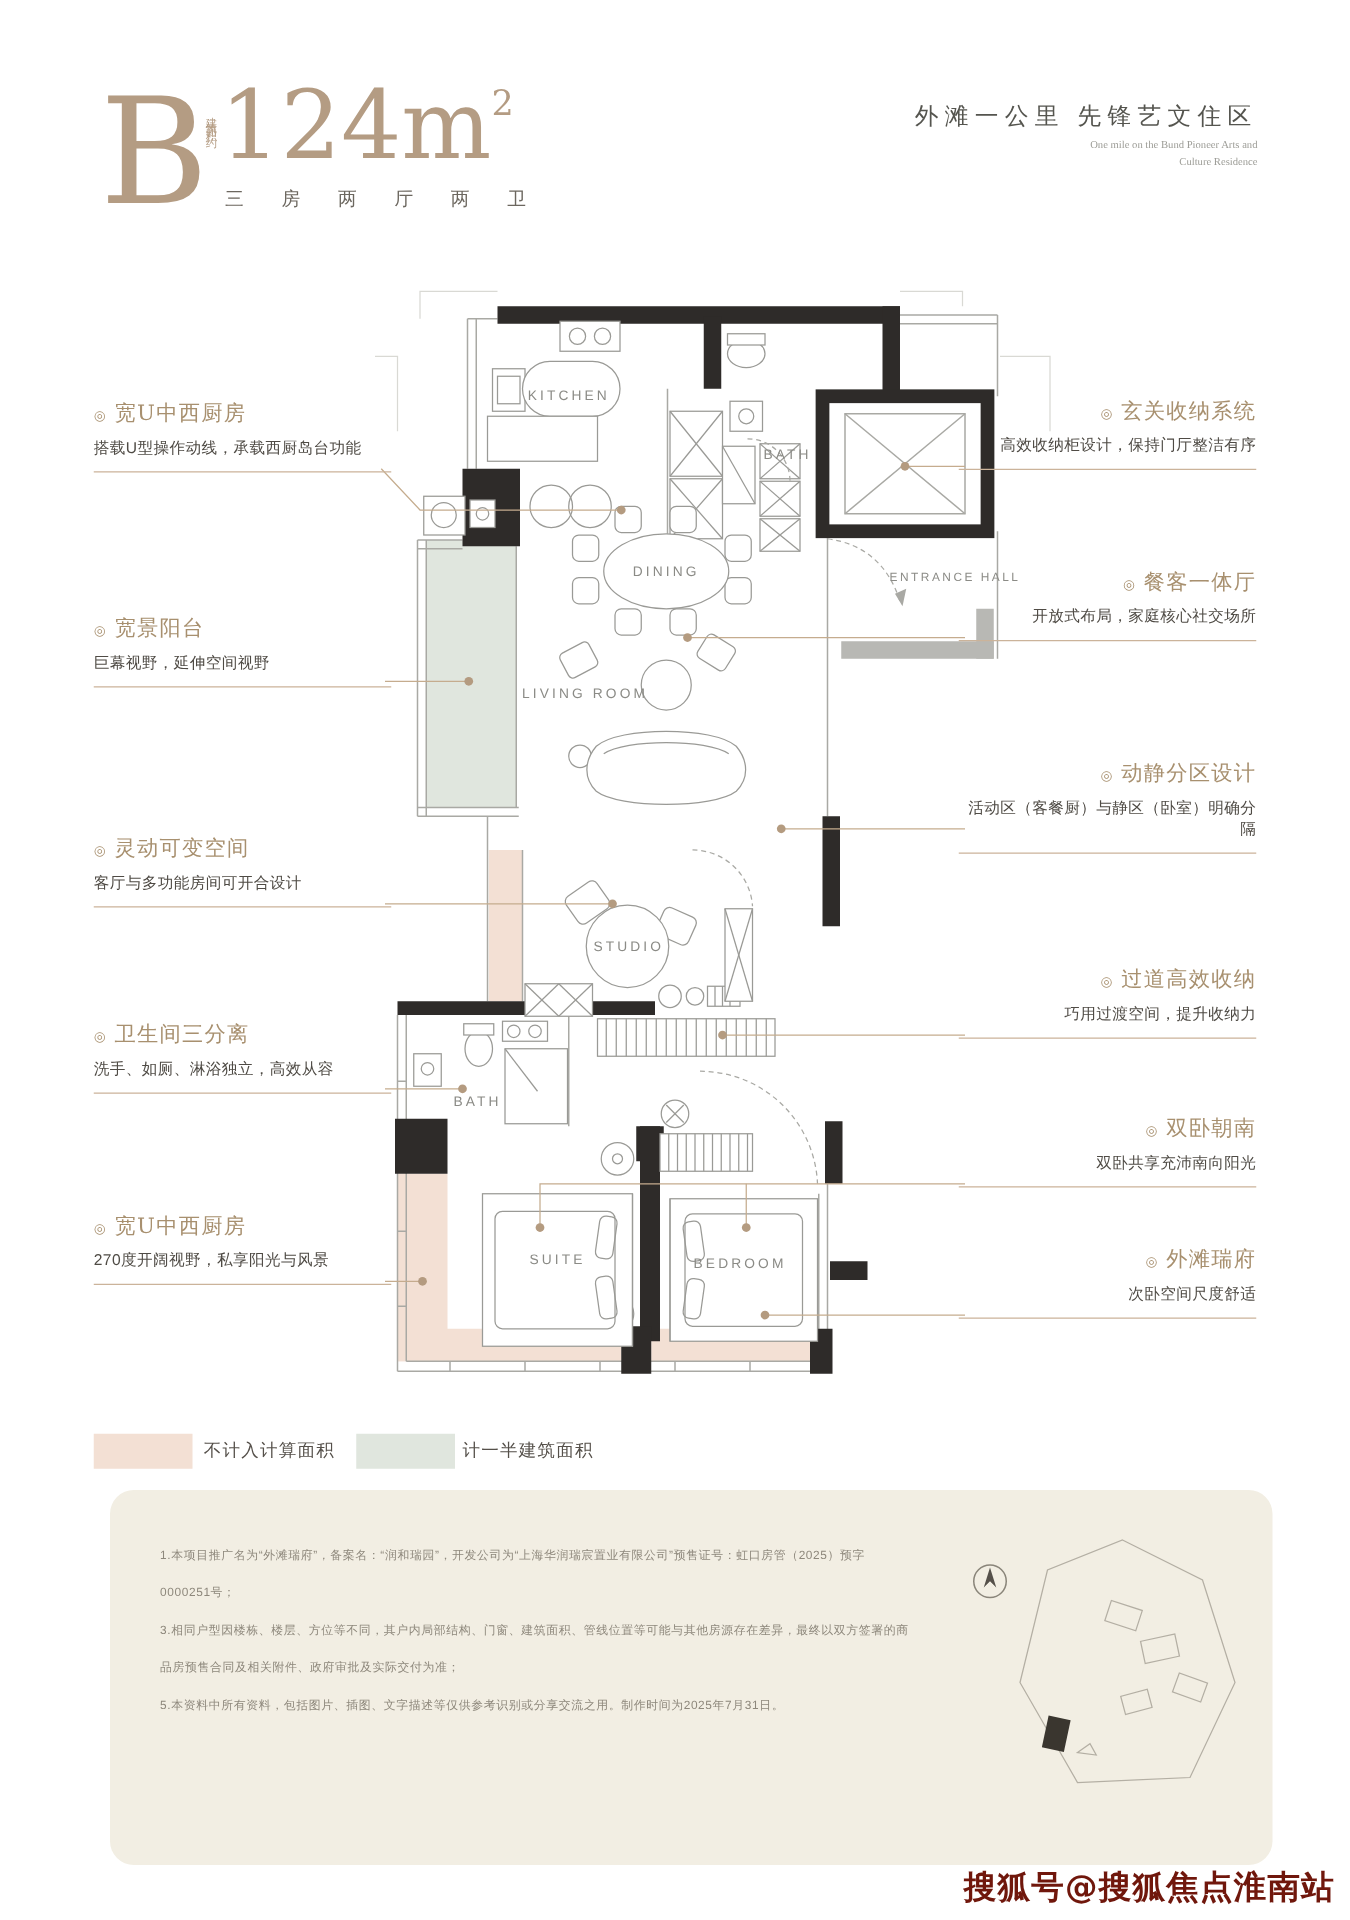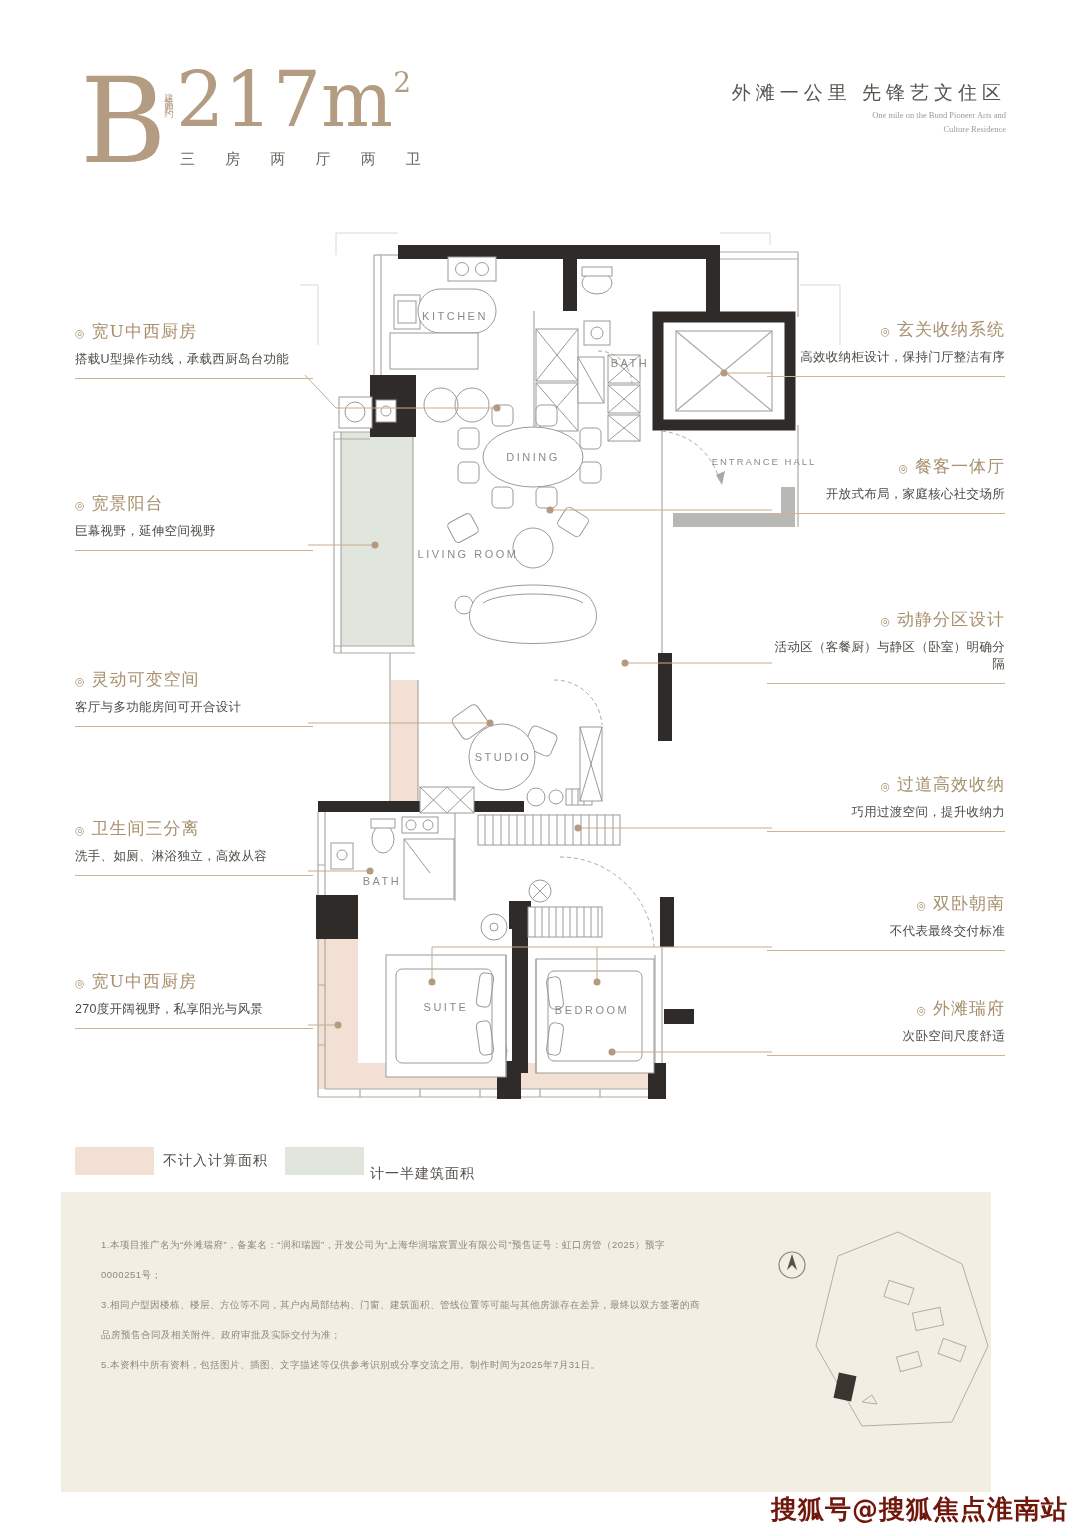--- a/index.html
+++ b/index.html
@@ -44,46 +44,47 @@
   .ann.left{left:75px;}
   .ann.right{right:75px;text-align:right;}
   
   #plan{position:absolute;left:0;top:225px;}
   
   .legend-swatch{position:absolute;top:1147px;width:79px;height:28px;}
   #legend-swatch-1{left:75px;background:#f3e0d4;}
   #legend-swatch-2{left:285px;background:#e0e6de;}
   .legend-label{position:absolute;top:1152px;font-size:14px;color:#55504a;letter-spacing:1px;}
   #legend-label-1{left:163px;}
-  #legend-label-2{left:370px;margin-top:13px;}
+  #legend-label-2{left:370px;}
   
   .disclaimer{
-    position:absolute;left:61px;top:1192px;width:930px;height:300px;
+    position:absolute;left:88px;top:1192px;width:930px;height:300px;
     background:#f2eee3;
+    border-radius:19px;
   }
   .disclaimer .txt{
     position:absolute;left:40px;top:38px;width:600px;
     font-size:9.5px;color:#8e887c;letter-spacing:0.5px;
   }
   .disclaimer .txt p{margin:0;line-height:30px;}
   .compass{position:absolute;left:775px;top:1248px;}
   .siteplan{position:absolute;left:802px;top:1226px;}
   
   .watermark{
     position:absolute;right:12px;top:1492px;
     font-size:26px;font-weight:bold;color:#70170c;letter-spacing:1px;
     font-family:"DejaVu Sans","Liberation Sans",sans-serif;
   }
 </style>
 </head>
 <body>
 
 <div class="unit-letter">B</div>
 <div class="area-vertical">建筑面积约</div>
-<div class="area-number"><span>217m</span><span class="sup">2</span></div>
+<div class="area-number"><span>124m</span><span class="sup">2</span></div>
 <div class="layout-text">三 房 两 厅 两 卫</div>
 <div class="slogan-cn">外滩一公里  先锋艺文住区</div>
 <div class="slogan-en">
   <span>One mile on the Bund Pioneer Arts and</span><br>
   <span>Culture Residence</span>
 </div>
 
 <svg id="plan" width="1080" height="900" viewBox="0 0 1080 900">
 
   <g stroke="none">
@@ -348,21 +349,21 @@
 <div class="ann right" style="top:608px">
   <div class="t"><span class="mk">◎</span><span>动静分区设计</span></div>
   <div class="d">活动区（客餐厨）与静区（卧室）明确分隔</div>
 </div>
 <div class="ann right" style="top:773px">
   <div class="t"><span class="mk">◎</span><span>过道高效收纳</span></div>
   <div class="d">巧用过渡空间，提升收纳力</div>
 </div>
 <div class="ann right" style="top:892px">
   <div class="t"><span class="mk">◎</span><span>双卧朝南</span></div>
-  <div class="d">不代表最终交付标准</div>
+  <div class="d">双卧共享充沛南向阳光</div>
 </div>
 <div class="ann right" style="top:997px">
   <div class="t"><span class="mk">◎</span><span>外滩瑞府</span></div>
   <div class="d">次卧空间尺度舒适</div>
 </div>
 
 <div class="legend-swatch" id="legend-swatch-1"></div>
 <div class="legend-label" id="legend-label-1">不计入计算面积</div>
 <div class="legend-swatch" id="legend-swatch-2"></div>
 <div class="legend-label" id="legend-label-2">计一半建筑面积</div>

